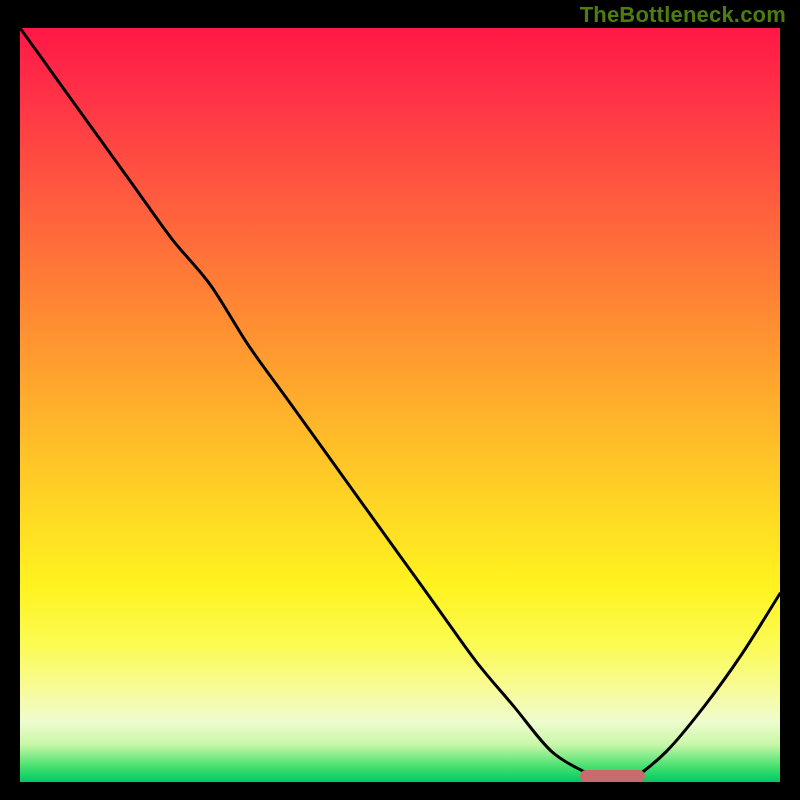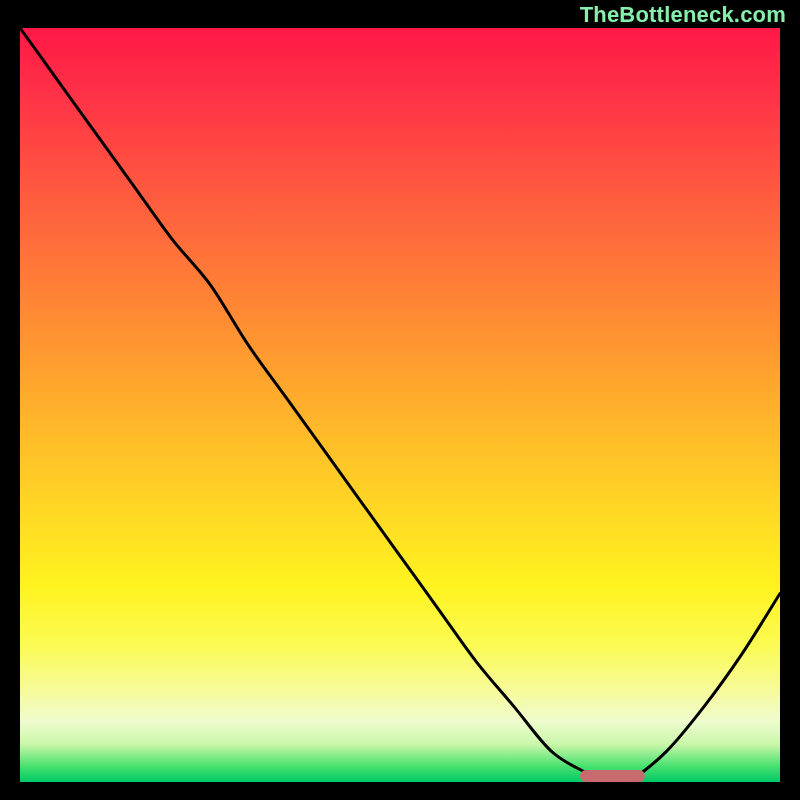--- a/index.html
+++ b/index.html
@@ -56,21 +56,21 @@
     border-radius: 6px;
     background: #c86b6e;
   }
   .watermark {
     position: absolute;
     top: 2px;
     right: 14px;
     font-family: Arial, Helvetica, sans-serif;
     font-size: 22px;
     font-weight: 600;
-    color: #86efac;
+    color: #4d7c0f;
     letter-spacing: 0.2px;
     user-select: none;
   }
 </style>
 </head>
 <body>
 
 <div class="outer">
   <div class="watermark">TheBottleneck.com</div>
 

